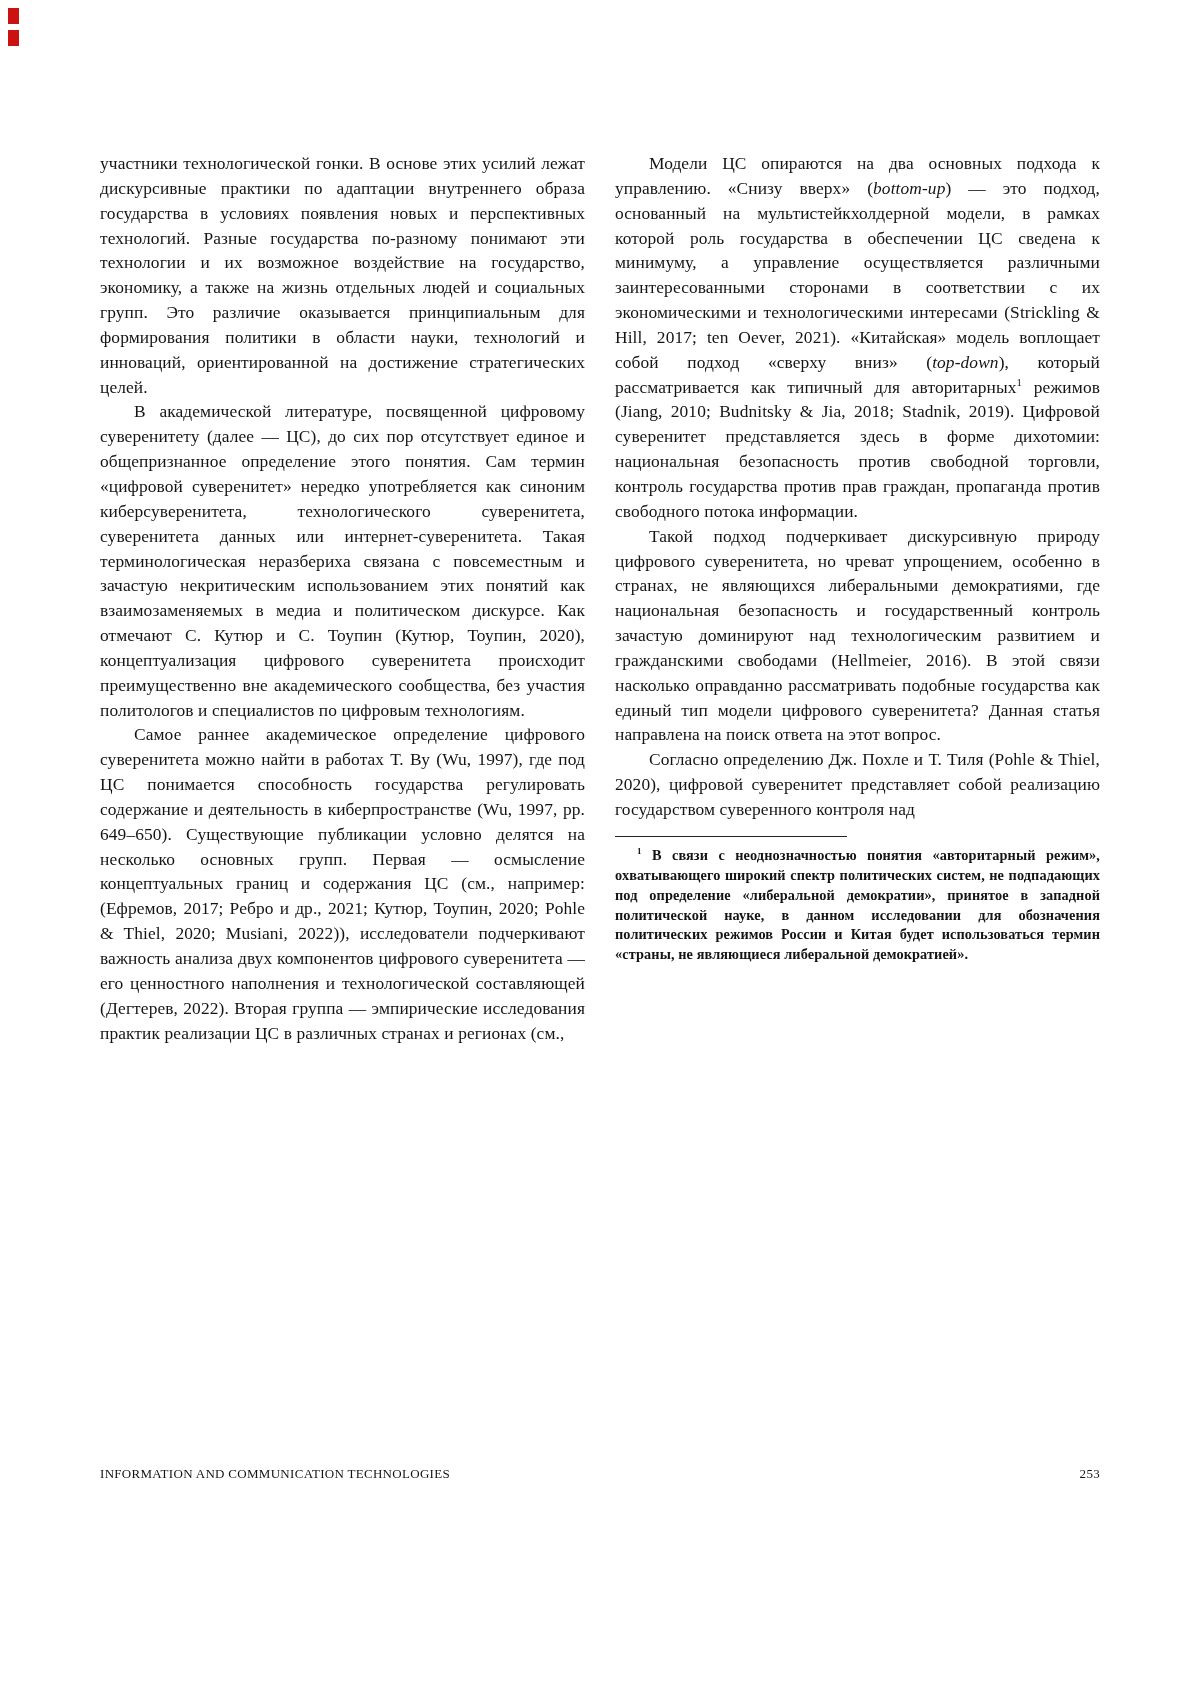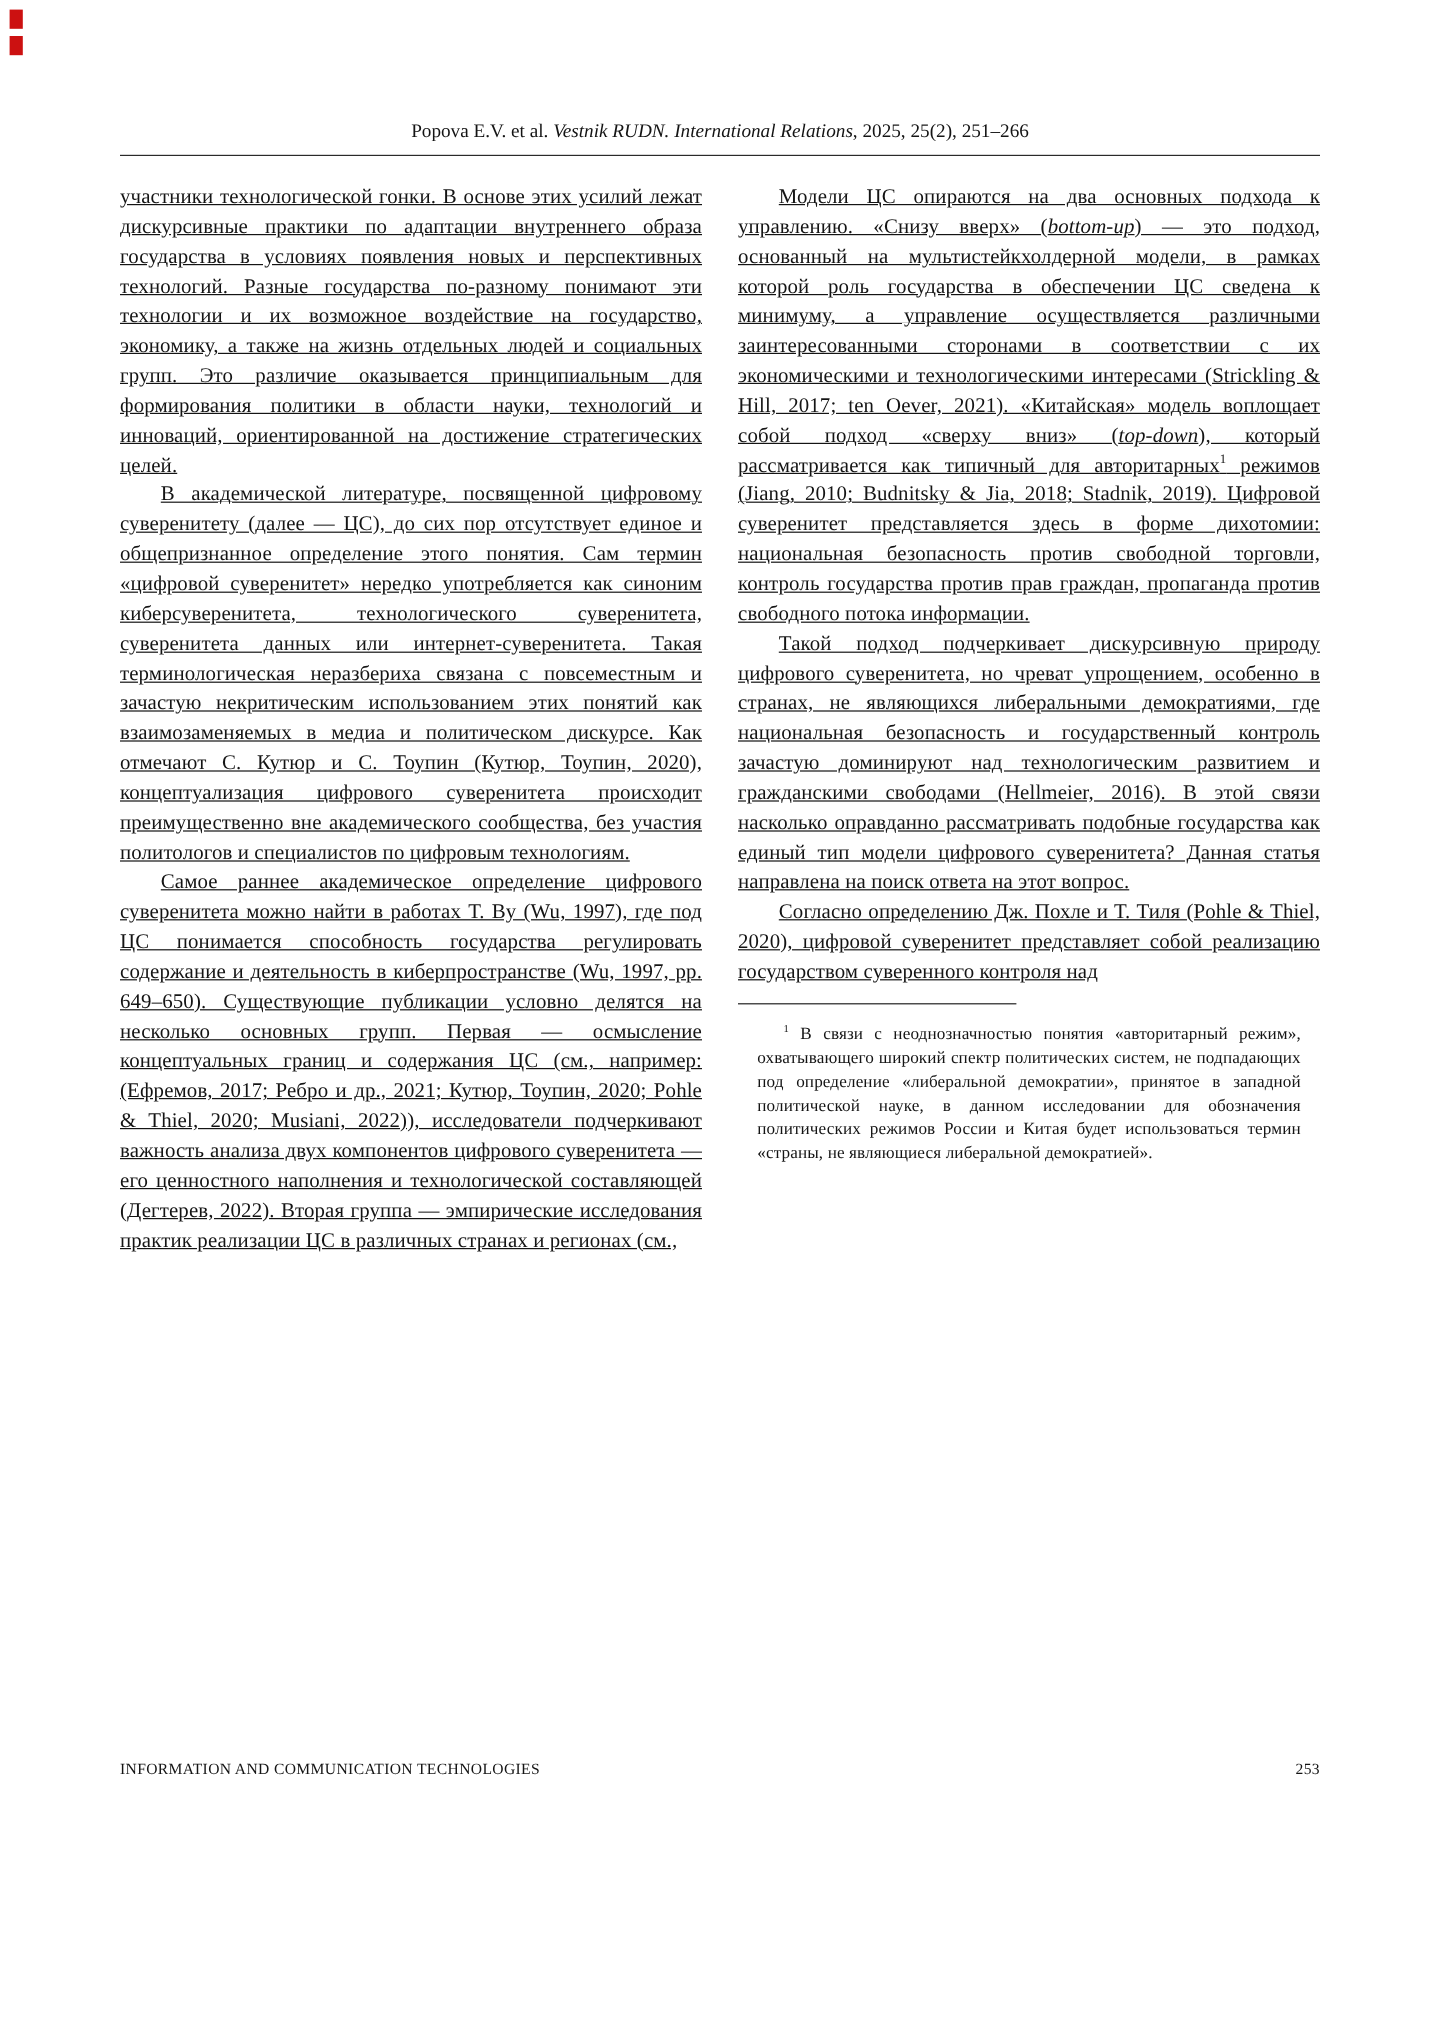--- a/index.html
+++ b/index.html
@@ -48,21 +48,20 @@
   }
   .col {
     width: 485px;
     font-size: 17.4px;
     line-height: 24.85px;
     text-align: justify;
     letter-spacing: 0.1px;
   }
   .col p.para {
     margin: 0;
-    text-decoration: underline;
   }
   .col p.para.indent {
     text-indent: 34px;
   }
   sup {
     font-size: 0.62em;
     vertical-align: super;
     line-height: 0;
   }
   em { font-style: italic; }
@@ -70,25 +69,26 @@
   .footnote-block {
     margin-top: 14px;
   }
   .footnote-rule {
     width: 232px;
     height: 0;
     border-top: 1.6px solid #222222;
     margin: 0 0 9px 0;
   }
   p.footnote {
-    margin: 16px;
+    margin: 0;
     font-size: 14.3px;
     line-height: 19.9px;
     text-align: justify;
     text-indent: 22px;
+    font-weight: bold;
   }
 
   .page-footer {
     position: absolute;
     top: 1466px;
     left: 100px;
     width: 1000px;
     display: flex;
     justify-content: space-between;
     align-items: baseline;
@@ -97,23 +97,20 @@
   }
 </style>
 </head>
 <body>
 
 <div class="page">
 
   <div class="artifact artifact-1"></div>
   <div class="artifact artifact-2"></div>
 
-  <header class="running-head">
-    <span><span>Popova E.V. et al. </span><em>Vestnik RUDN. International Relations</em><span>, 2025, 25(2), 251–266</span></span>
-  </header>
 
   <main class="columns">
     <div class="col">
         <p class="para"><span>участники технологической гонки. В основе этих усилий лежат дискурсивные практики по адаптации внутреннего образа государства в условиях появления новых и перспективных технологий. Разные государства по-разному понимают эти технологии и их возможное воздействие на государство, экономику, а также на жизнь отдельных людей и социальных групп. Это различие оказывается принципиальным для формирования политики в области науки, технологий и инноваций, ориентированной на достижение стратегических целей.</span></p>
         <p class="para indent"><span>В академической литературе, посвященной цифровому суверенитету (далее — ЦС), до сих пор отсутствует единое и общепризнанное определение этого понятия. Сам термин «цифровой суверенитет» нередко употребляется как синоним киберсуверенитета, технологического суверенитета, суверенитета данных или интернет-суверенитета. Такая терминологическая неразбериха связана с повсеместным и зачастую некритическим использованием этих понятий как взаимозаменяемых в медиа и политическом дискурсе. Как отмечают С. Кутюр и С. Тоупин (Кутюр, Тоупин, 2020), концептуализация цифрового суверенитета происходит преимущественно вне академического сообщества, без участия политологов и специалистов по цифровым технологиям.</span></p>
         <p class="para indent"><span>Самое раннее академическое определение цифрового суверенитета можно найти в работах Т. Ву (Wu, 1997), где под ЦС понимается способность государства регулировать содержание и деятельность в киберпространстве (Wu, 1997, pp. 649–650). Существующие публикации условно делятся на несколько основных групп. Первая — осмысление концептуальных границ и содержания ЦС (см., например: (Ефремов, 2017; Ребро и др., 2021; Кутюр, Тоупин, 2020; Pohle &amp; Thiel, 2020; Musiani, 2022)), исследователи подчеркивают важность анализа двух компонентов цифрового суверенитета — его ценностного наполнения и технологической составляющей (Дегтерев, 2022). Вторая группа — эмпирические исследования практик реализации ЦС в различных странах и регионах (см.,</span></p>
       </div>
     <div class="col">
       <div>
           <p class="para indent"><span>Модели ЦС опираются на два основных подхода к управлению. «Снизу вверх» (</span><em>bottom-up</em><span>) — это подход, основанный на мультистейкхолдерной модели, в рамках которой роль государства в обеспечении ЦС сведена к минимуму, а управление осуществляется различными заинтересованными сторонами в соответствии с их экономическими и технологическими интересами (Strickling &amp; Hill, 2017; ten Oever, 2021). «Китайская» модель воплощает собой подход «сверху вниз» (</span><em>top-down</em><span>), который рассматривается как типичный для авторитарных</span><sup>1</sup><span> режимов (Jiang, 2010; Budnitsky &amp; Jia, 2018; Stadnik, 2019). Цифровой суверенитет представляется здесь в форме дихотомии: национальная безопасность против свободной торговли, контроль государства против прав граждан, пропаганда против свободного потока информации.</span></p>

